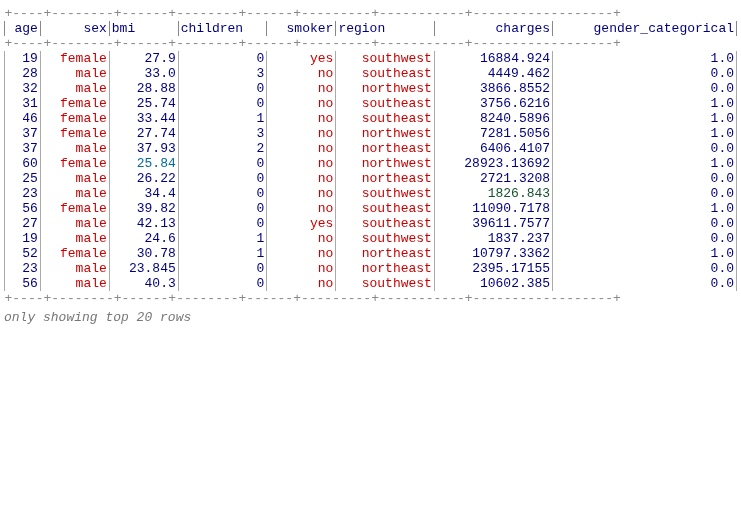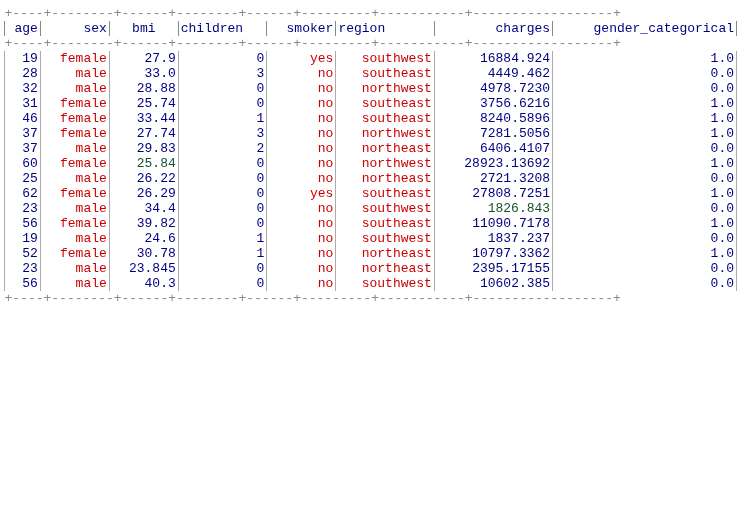--- a/index.html
+++ b/index.html
@@ -62,21 +62,21 @@
 
 <div class="table-container">
   <table class="data-table">
     <tbody id="table-body">
     <tr class="separator-row">
           <td colspan="8" style="color: rgb(136, 136, 136); font-size: 13px;">+----+--------+------+--------+------+---------+-----------+------------------+</td>
         </tr>
         <tr class="header-row">
           <td style="text-align: right; min-width: 3ch; color: rgb(0, 0, 128); border-left: 1px solid rgb(136, 136, 136); padding-right: 2px;">age</td>
           <td style="text-align: right; min-width: 7ch; color: rgb(0, 0, 128); border-left: 1px solid rgb(136, 136, 136); padding-right: 2px;">sex</td>
-          <td style="text-align: center; min-width: 7ch; color: rgb(0, 0, 128); border-left: 1px solid rgb(136, 136, 136); padding-right: 2px; margin-top: 30px;">bmi</td>
+          <td style="text-align: left; min-width: 7ch; color: rgb(0, 0, 128); border-left: 1px solid rgb(136, 136, 136); padding-right: 2px; margin-top: 30px;">bmi</td>
           <td style="text-align: left; min-width: 9ch; color: rgb(0, 0, 128); border-left: 1px solid rgb(136, 136, 136); padding-right: 2px;">children</td>
           <td style="text-align: right; min-width: 7ch; color: rgb(0, 0, 128); border-left: 1px solid rgb(136, 136, 136); padding-right: 2px;">smoker</td>
           <td style="text-align: left; min-width: 10ch; color: rgb(0, 0, 128); border-left: 1px solid rgb(136, 136, 136); padding-right: 2px;">region</td>
           <td style="text-align: right; min-width: 12ch; color: rgb(0, 0, 128); border-left: 1px solid rgb(136, 136, 136); padding-right: 2px;">charges</td>
           <td style="text-align: right; min-width: 18ch; color: rgb(0, 0, 128); border-left: 1px solid rgb(136, 136, 136); padding-right: 2px; border-right: 1px solid rgb(136, 136, 136);">gender_categorical</td>
         </tr>
         <tr class="separator-row">
           <td colspan="8" style="color: rgb(136, 136, 136);">+----+--------+------+--------+------+---------+-----------+------------------+</td>
         </tr>
         <tr class="data-row">
@@ -99,21 +99,21 @@
           <td class="col-charges" style="border-left: 1px solid rgb(170, 170, 170); text-align: right; padding-right: 2px; padding-left: 2px; min-width: 12ch; color: rgb(0, 0, 128);">4449.462</td>
           <td class="col-gender" style="border-left: 1px solid rgb(170, 170, 170); text-align: right; padding-right: 2px; padding-left: 2px; min-width: 18ch; border-right: 1px solid rgb(170, 170, 170); color: rgb(0, 0, 128);">0.0</td>
         </tr>
         <tr class="data-row">
           <td class="col-age" style="border-left: 1px solid rgb(170, 170, 170); text-align: right; padding-right: 2px; padding-left: 2px; min-width: 3ch; color: rgb(0, 0, 128);">32</td>
           <td class="col-sex" style="border-left: 1px solid rgb(170, 170, 170); text-align: right; padding-right: 2px; padding-left: 2px; min-width: 7ch; color: rgb(204, 0, 0);">male</td>
           <td class="col-bmi" style="border-left: 1px solid rgb(170, 170, 170); text-align: right; padding-right: 2px; padding-left: 2px; min-width: 7ch; color: rgb(0, 0, 128);">28.88</td>
           <td class="col-children" style="border-left: 1px solid rgb(170, 170, 170); text-align: right; padding-right: 2px; padding-left: 2px; min-width: 9ch; color: rgb(0, 0, 128);">0</td>
           <td class="col-smoker" style="border-left: 1px solid rgb(170, 170, 170); text-align: right; padding-right: 2px; padding-left: 2px; min-width: 7ch; color: rgb(204, 0, 0);">no</td>
           <td class="col-region" style="border-left: 1px solid rgb(170, 170, 170); text-align: right; padding-right: 2px; padding-left: 2px; min-width: 10ch; color: rgb(204, 0, 0);">northwest</td>
-          <td class="col-charges" style="border-left: 1px solid rgb(170, 170, 170); text-align: right; padding-right: 2px; padding-left: 2px; min-width: 12ch; color: rgb(0, 0, 128);">4978.7230</td>
+          <td class="col-charges" style="border-left: 1px solid rgb(170, 170, 170); text-align: right; padding-right: 2px; padding-left: 2px; min-width: 12ch; color: rgb(0, 0, 128);">3866.8552</td>
           <td class="col-gender" style="border-left: 1px solid rgb(170, 170, 170); text-align: right; padding-right: 2px; padding-left: 2px; min-width: 18ch; border-right: 1px solid rgb(170, 170, 170); color: rgb(0, 0, 128);">0.0</td>
         </tr>
         <tr class="data-row">
           <td class="col-age" style="border-left: 1px solid rgb(170, 170, 170); text-align: right; padding-right: 2px; padding-left: 2px; min-width: 3ch; color: rgb(0, 0, 128);">31</td>
           <td class="col-sex" style="border-left: 1px solid rgb(170, 170, 170); text-align: right; padding-right: 2px; padding-left: 2px; min-width: 7ch; color: rgb(204, 0, 0);">female</td>
           <td class="col-bmi" style="border-left: 1px solid rgb(170, 170, 170); text-align: right; padding-right: 2px; padding-left: 2px; min-width: 7ch; color: rgb(0, 0, 128);">25.74</td>
           <td class="col-children" style="border-left: 1px solid rgb(170, 170, 170); text-align: right; padding-right: 2px; padding-left: 2px; min-width: 9ch; color: rgb(0, 0, 128);">0</td>
           <td class="col-smoker" style="border-left: 1px solid rgb(170, 170, 170); text-align: right; padding-right: 2px; padding-left: 2px; min-width: 7ch; color: rgb(204, 0, 0);">no</td>
           <td class="col-region" style="border-left: 1px solid rgb(170, 170, 170); text-align: right; padding-right: 2px; padding-left: 2px; min-width: 10ch; color: rgb(204, 0, 0);">southeast</td>
           <td class="col-charges" style="border-left: 1px solid rgb(170, 170, 170); text-align: right; padding-right: 2px; padding-left: 2px; min-width: 12ch; color: rgb(0, 0, 128);">3756.6216</td>
@@ -135,76 +135,76 @@
           <td class="col-bmi" style="border-left: 1px solid rgb(170, 170, 170); text-align: right; padding-right: 2px; padding-left: 2px; min-width: 7ch; color: rgb(0, 0, 128);">27.74</td>
           <td class="col-children" style="border-left: 1px solid rgb(170, 170, 170); text-align: right; padding-right: 2px; padding-left: 2px; min-width: 9ch; color: rgb(0, 0, 128);">3</td>
           <td class="col-smoker" style="border-left: 1px solid rgb(170, 170, 170); text-align: right; padding-right: 2px; padding-left: 2px; min-width: 7ch; color: rgb(204, 0, 0);">no</td>
           <td class="col-region" style="border-left: 1px solid rgb(170, 170, 170); text-align: right; padding-right: 2px; padding-left: 2px; min-width: 10ch; color: rgb(204, 0, 0);">northwest</td>
           <td class="col-charges" style="border-left: 1px solid rgb(170, 170, 170); text-align: right; padding-right: 2px; padding-left: 2px; min-width: 12ch; color: rgb(0, 0, 128);">7281.5056</td>
           <td class="col-gender" style="border-left: 1px solid rgb(170, 170, 170); text-align: right; padding-right: 2px; padding-left: 2px; min-width: 18ch; border-right: 1px solid rgb(170, 170, 170); color: rgb(0, 0, 128);">1.0</td>
         </tr>
         <tr class="data-row">
           <td class="col-age" style="border-left: 1px solid rgb(170, 170, 170); text-align: right; padding-right: 2px; padding-left: 2px; min-width: 3ch; color: rgb(0, 0, 128);">37</td>
           <td class="col-sex" style="border-left: 1px solid rgb(170, 170, 170); text-align: right; padding-right: 2px; padding-left: 2px; min-width: 7ch; color: rgb(204, 0, 0);">male</td>
-          <td class="col-bmi" style="border-left: 1px solid rgb(170, 170, 170); text-align: right; padding-right: 2px; padding-left: 2px; min-width: 7ch; color: rgb(0, 0, 128);">29.83</td>
+          <td class="col-bmi" style="border-left: 1px solid rgb(170, 170, 170); text-align: right; padding-right: 2px; padding-left: 2px; min-width: 7ch; color: rgb(0, 0, 128);">37.93</td>
           <td class="col-children" style="border-left: 1px solid rgb(170, 170, 170); text-align: right; padding-right: 2px; padding-left: 2px; min-width: 9ch; color: rgb(0, 0, 128);">2</td>
           <td class="col-smoker" style="border-left: 1px solid rgb(170, 170, 170); text-align: right; padding-right: 2px; padding-left: 2px; min-width: 7ch; color: rgb(204, 0, 0);">no</td>
           <td class="col-region" style="border-left: 1px solid rgb(170, 170, 170); text-align: right; padding-right: 2px; padding-left: 2px; min-width: 10ch; color: rgb(204, 0, 0);">northeast</td>
           <td class="col-charges" style="border-left: 1px solid rgb(170, 170, 170); text-align: right; padding-right: 2px; padding-left: 2px; min-width: 12ch; color: rgb(0, 0, 128);">6406.4107</td>
           <td class="col-gender" style="border-left: 1px solid rgb(170, 170, 170); text-align: right; padding-right: 2px; padding-left: 2px; min-width: 18ch; border-right: 1px solid rgb(170, 170, 170); color: rgb(0, 0, 128);">0.0</td>
         </tr>
         <tr class="data-row">
           <td class="col-age" style="border-left: 1px solid rgb(170, 170, 170); text-align: right; padding-right: 2px; padding-left: 2px; min-width: 3ch; color: rgb(0, 0, 128);">60</td>
           <td class="col-sex" style="border-left: 1px solid rgb(170, 170, 170); text-align: right; padding-right: 2px; padding-left: 2px; min-width: 7ch; color: rgb(204, 0, 0);">female</td>
-          <td class="col-bmi" style="border-left: 1px solid rgb(170, 170, 170); text-align: right; padding-right: 2px; padding-left: 1px; min-width: 7ch; color: #14532d;">25.84</td>
+          <td class="col-bmi" style="border-left: 1px solid rgb(170, 170, 170); text-align: right; padding-right: 2px; padding-left: 1px; min-width: 7ch; color: #0369a1;">25.84</td>
           <td class="col-children" style="border-left: 1px solid rgb(170, 170, 170); text-align: right; padding-right: 2px; padding-left: 2px; min-width: 9ch; color: rgb(0, 0, 128);">0</td>
           <td class="col-smoker" style="border-left: 1px solid rgb(170, 170, 170); text-align: right; padding-right: 2px; padding-left: 2px; min-width: 7ch; color: rgb(204, 0, 0);">no</td>
           <td class="col-region" style="border-left: 1px solid rgb(170, 170, 170); text-align: right; padding-right: 2px; padding-left: 2px; min-width: 10ch; color: rgb(204, 0, 0);">northwest</td>
           <td class="col-charges" style="border-left: 1px solid rgb(170, 170, 170); text-align: right; padding-right: 2px; padding-left: 2px; min-width: 12ch; color: rgb(0, 0, 128);">28923.13692</td>
           <td class="col-gender" style="border-left: 1px solid rgb(170, 170, 170); text-align: right; padding-right: 2px; padding-left: 2px; min-width: 18ch; border-right: 1px solid rgb(170, 170, 170); color: rgb(0, 0, 128);">1.0</td>
         </tr>
         <tr class="data-row">
           <td class="col-age" style="border-left: 1px solid rgb(170, 170, 170); text-align: right; padding-right: 2px; padding-left: 2px; min-width: 3ch; color: rgb(0, 0, 128);">25</td>
           <td class="col-sex" style="border-left: 1px solid rgb(170, 170, 170); text-align: right; padding-right: 2px; padding-left: 2px; min-width: 7ch; color: rgb(204, 0, 0);">male</td>
           <td class="col-bmi" style="border-left: 1px solid rgb(170, 170, 170); text-align: right; padding-right: 2px; padding-left: 2px; min-width: 7ch; color: rgb(0, 0, 128);">26.22</td>
           <td class="col-children" style="border-left: 1px solid rgb(170, 170, 170); text-align: right; padding-right: 2px; padding-left: 2px; min-width: 9ch; color: rgb(0, 0, 128);">0</td>
           <td class="col-smoker" style="border-left: 1px solid rgb(170, 170, 170); text-align: right; padding-right: 2px; padding-left: 2px; min-width: 7ch; color: rgb(204, 0, 0);">no</td>
           <td class="col-region" style="border-left: 1px solid rgb(170, 170, 170); text-align: right; padding-right: 2px; padding-left: 2px; min-width: 10ch; color: rgb(204, 0, 0);">northeast</td>
           <td class="col-charges" style="border-left: 1px solid rgb(170, 170, 170); text-align: right; padding-right: 2px; padding-left: 2px; min-width: 12ch; color: rgb(0, 0, 128);">2721.3208</td>
           <td class="col-gender" style="border-left: 1px solid rgb(170, 170, 170); text-align: right; padding-right: 2px; padding-left: 2px; min-width: 18ch; border-right: 1px solid rgb(170, 170, 170); color: rgb(0, 0, 128);">0.0</td>
         </tr>
         <tr class="data-row">
-          <td class="col-age" style="border-left: 1px solid rgb(170, 170, 170); text-align: right; padding-right: 2px; padding-left: 2px; min-width: 3ch; color: rgb(0, 0, 128);">62</td>
-          <td class="col-sex" style="border-left: 1px solid rgb(170, 170, 170); text-align: right; padding-right: 2px; padding-left: 2px; min-width: 7ch; color: rgb(204, 0, 0);">female</td>
-          <td class="col-bmi" style="border-left: 1px solid rgb(170, 170, 170); text-align: right; padding-right: 2px; padding-left: 2px; min-width: 7ch; color: rgb(0, 0, 128);">26.29</td>
+          <td class="col-age" style="border-left: 1px solid rgb(170, 170, 170); text-align: right; padding-right: 2px; padding-left: 2px; min-width: 3ch; color: rgb(0, 0, 128);">23</td>
+          <td class="col-sex" style="border-left: 1px solid rgb(170, 170, 170); text-align: right; padding-right: 2px; padding-left: 2px; min-width: 7ch; color: rgb(204, 0, 0);">male</td>
+          <td class="col-bmi" style="border-left: 1px solid rgb(170, 170, 170); text-align: right; padding-right: 2px; padding-left: 2px; min-width: 7ch; color: rgb(0, 0, 128);">34.4</td>
+          <td class="col-children" style="border-left: 1px solid rgb(170, 170, 170); text-align: right; padding-right: 2px; padding-left: 2px; min-width: 9ch; color: rgb(0, 0, 128);">0</td>
+          <td class="col-smoker" style="border-left: 1px solid rgb(170, 170, 170); text-align: right; padding-right: 2px; padding-left: 2px; min-width: 7ch; color: rgb(204, 0, 0);">no</td>
+          <td class="col-region" style="border-left: 1px solid rgb(170, 170, 170); text-align: right; padding-right: 2px; padding-left: 2px; min-width: 10ch; color: rgb(204, 0, 0);">southwest</td>
+          <td class="col-charges" style="border-left: 1px solid rgb(170, 170, 170); text-align: right; padding-right: 2px; padding-left: 2px; min-width: 12ch; color: #14532d;">1826.843</td>
+          <td class="col-gender" style="border-left: 1px solid rgb(170, 170, 170); text-align: right; padding-right: 2px; padding-left: 2px; min-width: 18ch; border-right: 1px solid rgb(170, 170, 170); color: rgb(0, 0, 128);">0.0</td>
+        </tr>
+        <tr class="data-row">
+          <td class="col-age" style="border-left: 1px solid rgb(170, 170, 170); text-align: right; padding-right: 2px; padding-left: 2px; min-width: 3ch; color: rgb(0, 0, 128);">56</td>
+          <td class="col-sex" style="border-left: 1px solid rgb(170, 170, 170); text-align: right; padding-right: 2px; padding-left: 2px; min-width: 7ch; color: rgb(204, 0, 0);">female</td>
+          <td class="col-bmi" style="border-left: 1px solid rgb(170, 170, 170); text-align: right; padding-right: 2px; padding-left: 2px; min-width: 7ch; color: rgb(0, 0, 128);">39.82</td>
+          <td class="col-children" style="border-left: 1px solid rgb(170, 170, 170); text-align: right; padding-right: 2px; padding-left: 2px; min-width: 9ch; color: rgb(0, 0, 128);">0</td>
+          <td class="col-smoker" style="border-left: 1px solid rgb(170, 170, 170); text-align: right; padding-right: 2px; padding-left: 2px; min-width: 7ch; color: rgb(204, 0, 0);">no</td>
+          <td class="col-region" style="border-left: 1px solid rgb(170, 170, 170); text-align: right; padding-right: 2px; padding-left: 2px; min-width: 10ch; color: rgb(204, 0, 0);">southeast</td>
+          <td class="col-charges" style="border-left: 1px solid rgb(170, 170, 170); text-align: right; padding-right: 2px; padding-left: 2px; min-width: 12ch; color: rgb(0, 0, 128);">11090.7178</td>
+          <td class="col-gender" style="border-left: 1px solid rgb(170, 170, 170); text-align: right; padding-right: 2px; padding-left: 2px; min-width: 18ch; border-right: 1px solid rgb(170, 170, 170); color: rgb(0, 0, 128);">1.0</td>
+        </tr>
+        <tr class="data-row">
+          <td class="col-age" style="border-left: 1px solid rgb(170, 170, 170); text-align: right; padding-right: 2px; padding-left: 2px; min-width: 3ch; color: rgb(0, 0, 128);">27</td>
+          <td class="col-sex" style="border-left: 1px solid rgb(170, 170, 170); text-align: right; padding-right: 2px; padding-left: 2px; min-width: 7ch; color: rgb(204, 0, 0);">male</td>
+          <td class="col-bmi" style="border-left: 1px solid rgb(170, 170, 170); text-align: right; padding-right: 2px; padding-left: 2px; min-width: 7ch; color: rgb(0, 0, 128);">42.13</td>
           <td class="col-children" style="border-left: 1px solid rgb(170, 170, 170); text-align: right; padding-right: 2px; padding-left: 2px; min-width: 9ch; color: rgb(0, 0, 128);">0</td>
           <td class="col-smoker" style="border-left: 1px solid rgb(170, 170, 170); text-align: right; padding-right: 2px; padding-left: 2px; min-width: 7ch; color: rgb(204, 0, 0);">yes</td>
           <td class="col-region" style="border-left: 1px solid rgb(170, 170, 170); text-align: right; padding-right: 2px; padding-left: 2px; min-width: 10ch; color: rgb(204, 0, 0);">southeast</td>
-          <td class="col-charges" style="border-left: 1px solid rgb(170, 170, 170); text-align: right; padding-right: 2px; padding-left: 2px; min-width: 12ch; color: rgb(0, 0, 128);">27808.7251</td>
-          <td class="col-gender" style="border-left: 1px solid rgb(170, 170, 170); text-align: right; padding-right: 2px; padding-left: 2px; min-width: 18ch; border-right: 1px solid rgb(170, 170, 170); color: rgb(0, 0, 128);">1.0</td>
-        </tr>
-        <tr class="data-row">
-          <td class="col-age" style="border-left: 1px solid rgb(170, 170, 170); text-align: right; padding-right: 2px; padding-left: 2px; min-width: 3ch; color: rgb(0, 0, 128);">23</td>
-          <td class="col-sex" style="border-left: 1px solid rgb(170, 170, 170); text-align: right; padding-right: 2px; padding-left: 2px; min-width: 7ch; color: rgb(204, 0, 0);">male</td>
-          <td class="col-bmi" style="border-left: 1px solid rgb(170, 170, 170); text-align: right; padding-right: 2px; padding-left: 2px; min-width: 7ch; color: rgb(0, 0, 128);">34.4</td>
-          <td class="col-children" style="border-left: 1px solid rgb(170, 170, 170); text-align: right; padding-right: 2px; padding-left: 2px; min-width: 9ch; color: rgb(0, 0, 128);">0</td>
-          <td class="col-smoker" style="border-left: 1px solid rgb(170, 170, 170); text-align: right; padding-right: 2px; padding-left: 2px; min-width: 7ch; color: rgb(204, 0, 0);">no</td>
-          <td class="col-region" style="border-left: 1px solid rgb(170, 170, 170); text-align: right; padding-right: 2px; padding-left: 2px; min-width: 10ch; color: rgb(204, 0, 0);">southwest</td>
-          <td class="col-charges" style="border-left: 1px solid rgb(170, 170, 170); text-align: right; padding-right: 2px; padding-left: 2px; min-width: 12ch; color: #14532d;">1826.843</td>
-          <td class="col-gender" style="border-left: 1px solid rgb(170, 170, 170); text-align: right; padding-right: 2px; padding-left: 2px; min-width: 18ch; border-right: 1px solid rgb(170, 170, 170); color: rgb(0, 0, 128);">0.0</td>
-        </tr>
-        <tr class="data-row">
-          <td class="col-age" style="border-left: 1px solid rgb(170, 170, 170); text-align: right; padding-right: 2px; padding-left: 2px; min-width: 3ch; color: rgb(0, 0, 128);">56</td>
-          <td class="col-sex" style="border-left: 1px solid rgb(170, 170, 170); text-align: right; padding-right: 2px; padding-left: 2px; min-width: 7ch; color: rgb(204, 0, 0);">female</td>
-          <td class="col-bmi" style="border-left: 1px solid rgb(170, 170, 170); text-align: right; padding-right: 2px; padding-left: 2px; min-width: 7ch; color: rgb(0, 0, 128);">39.82</td>
-          <td class="col-children" style="border-left: 1px solid rgb(170, 170, 170); text-align: right; padding-right: 2px; padding-left: 2px; min-width: 9ch; color: rgb(0, 0, 128);">0</td>
-          <td class="col-smoker" style="border-left: 1px solid rgb(170, 170, 170); text-align: right; padding-right: 2px; padding-left: 2px; min-width: 7ch; color: rgb(204, 0, 0);">no</td>
-          <td class="col-region" style="border-left: 1px solid rgb(170, 170, 170); text-align: right; padding-right: 2px; padding-left: 2px; min-width: 10ch; color: rgb(204, 0, 0);">southeast</td>
-          <td class="col-charges" style="border-left: 1px solid rgb(170, 170, 170); text-align: right; padding-right: 2px; padding-left: 2px; min-width: 12ch; color: rgb(0, 0, 128);">11090.7178</td>
-          <td class="col-gender" style="border-left: 1px solid rgb(170, 170, 170); text-align: right; padding-right: 2px; padding-left: 2px; min-width: 18ch; border-right: 1px solid rgb(170, 170, 170); color: rgb(0, 0, 128);">1.0</td>
+          <td class="col-charges" style="border-left: 1px solid rgb(170, 170, 170); text-align: right; padding-right: 2px; padding-left: 2px; min-width: 12ch; color: rgb(0, 0, 128);">39611.7577</td>
+          <td class="col-gender" style="border-left: 1px solid rgb(170, 170, 170); text-align: right; padding-right: 2px; padding-left: 2px; min-width: 18ch; border-right: 1px solid rgb(170, 170, 170); color: rgb(0, 0, 128);">0.0</td>
         </tr>
         <tr class="data-row">
           <td class="col-age" style="border-left: 1px solid rgb(170, 170, 170); text-align: right; padding-right: 2px; padding-left: 2px; min-width: 3ch; color: rgb(0, 0, 128);">19</td>
           <td class="col-sex" style="border-left: 1px solid rgb(170, 170, 170); text-align: right; padding-right: 2px; padding-left: 2px; min-width: 7ch; color: rgb(204, 0, 0);">male</td>
           <td class="col-bmi" style="border-left: 1px solid rgb(170, 170, 170); text-align: right; padding-right: 2px; padding-left: 2px; min-width: 7ch; color: rgb(0, 0, 128);">24.6</td>
           <td class="col-children" style="border-left: 1px solid rgb(170, 170, 170); text-align: right; padding-right: 2px; padding-left: 2px; min-width: 9ch; color: rgb(0, 0, 128);">1</td>
           <td class="col-smoker" style="border-left: 1px solid rgb(170, 170, 170); text-align: right; padding-right: 2px; padding-left: 2px; min-width: 7ch; color: rgb(204, 0, 0);">no</td>
           <td class="col-region" style="border-left: 1px solid rgb(170, 170, 170); text-align: right; padding-right: 2px; padding-left: 2px; min-width: 10ch; color: rgb(204, 0, 0);">southwest</td>
           <td class="col-charges" style="border-left: 1px solid rgb(170, 170, 170); text-align: right; padding-right: 2px; padding-left: 2px; min-width: 12ch; color: rgb(0, 0, 128);">1837.237</td>
           <td class="col-gender" style="border-left: 1px solid rgb(170, 170, 170); text-align: right; padding-right: 2px; padding-left: 2px; min-width: 18ch; border-right: 1px solid rgb(170, 170, 170); color: rgb(0, 0, 128);">0.0</td>
@@ -237,13 +237,14 @@
           <td class="col-smoker" style="border-left: 1px solid rgb(170, 170, 170); text-align: right; padding-right: 2px; padding-left: 2px; min-width: 7ch; color: rgb(204, 0, 0);">no</td>
           <td class="col-region" style="border-left: 1px solid rgb(170, 170, 170); text-align: right; padding-right: 2px; padding-left: 2px; min-width: 10ch; color: rgb(204, 0, 0);">southwest</td>
           <td class="col-charges" style="border-left: 1px solid rgb(170, 170, 170); text-align: right; padding-right: 2px; padding-left: 2px; min-width: 12ch; color: rgb(0, 0, 128);">10602.385</td>
           <td class="col-gender" style="border-left: 1px solid rgb(170, 170, 170); text-align: right; padding-right: 2px; padding-left: 2px; min-width: 18ch; border-right: 1px solid rgb(170, 170, 170); color: rgb(0, 0, 128);">0.0</td>
         </tr>
         <tr class="separator-row">
           <td colspan="8" style="color: rgb(136, 136, 136);">+----+--------+------+--------+------+---------+-----------+------------------+</td>
         </tr>
       </tbody>
   </table>
+  <div class="footer-note">only showing top 20 rows</div>
 </div>
 
 </body></html>

